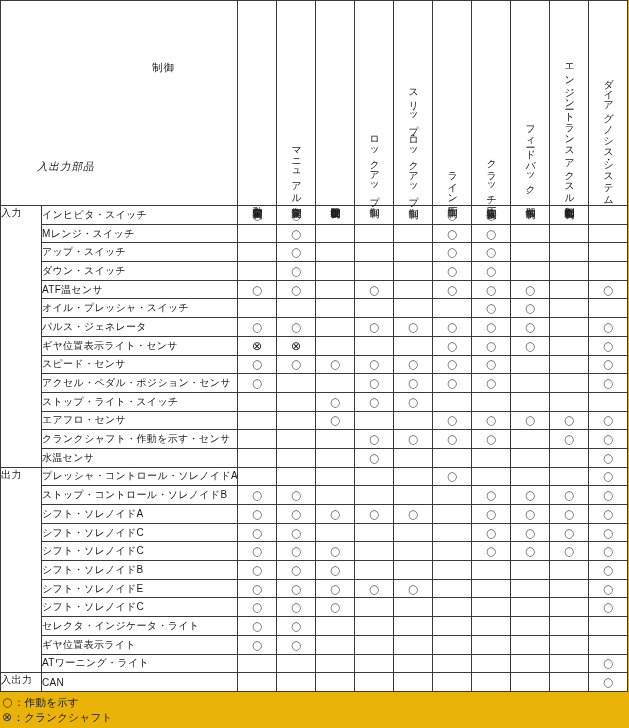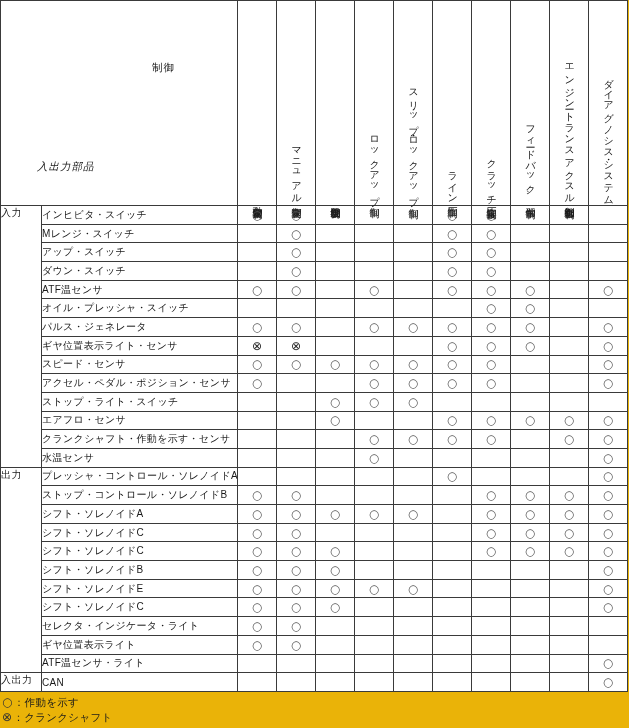--- a/index.html
+++ b/index.html
@@ -455,21 +455,21 @@
           <td class="mark"></td>
           <td class="mark"></td>
           <td class="mark"></td>
           <td class="mark"></td>
           <td class="mark"></td>
           <td class="mark"></td>
           <td class="mark"></td>
           <td class="mark"></td>
         </tr>
         <tr>
-          <td class="rowname">ATF温センサ・ライト</td>
+          <td class="rowname">ATワーニング・ライト</td>
           <td class="mark"></td>
           <td class="mark"></td>
           <td class="mark"></td>
           <td class="mark"></td>
           <td class="mark"></td>
           <td class="mark"></td>
           <td class="mark"></td>
           <td class="mark"></td>
           <td class="mark"></td>
           <td class="mark">○</td>

